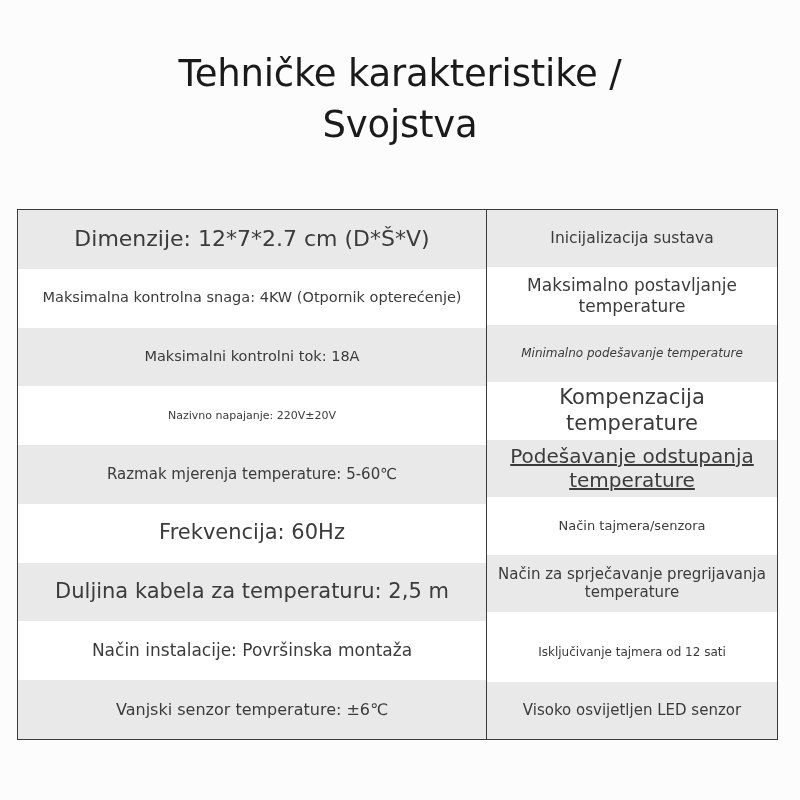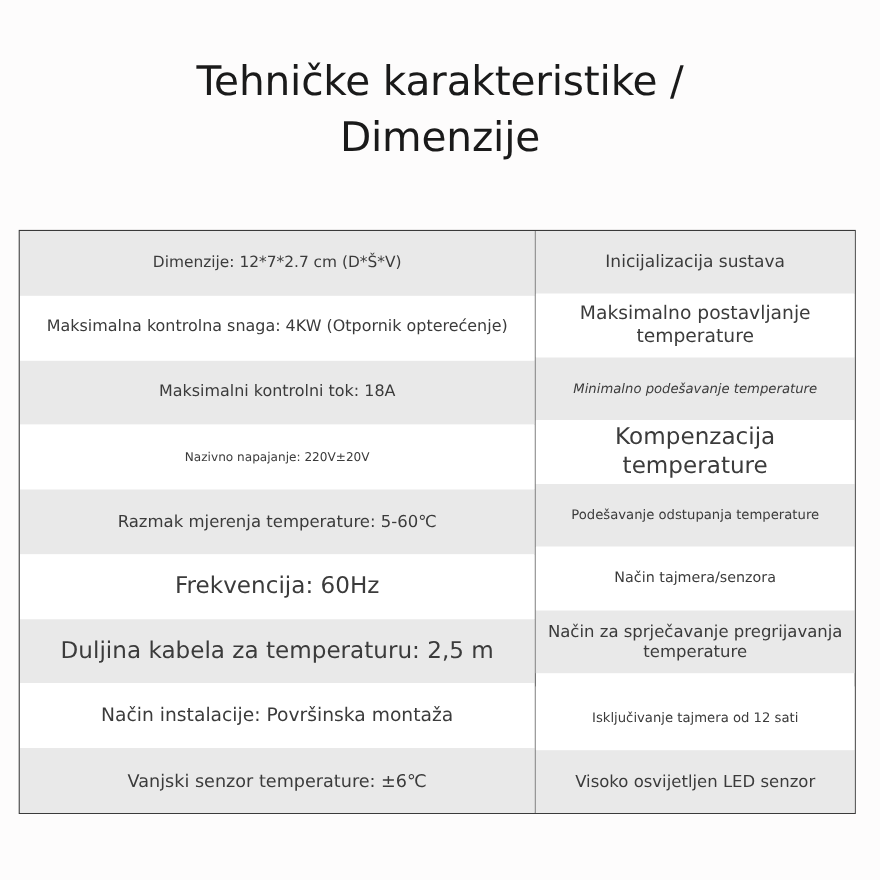--- a/index.html
+++ b/index.html
@@ -67,57 +67,57 @@
     text-align: center;
     color: #3b3b3b;
     line-height: 1.22;
     background: #ffffff;
   }
   .spec-row.shaded {
     background: #e9e9e9;
   }
 
   
-  .l0 { font-size: 14px; }
+  .l0 { font-size: 22px; }
   .l1 { font-size: 14.5px; }
   .l2 { font-size: 14.5px; }
   .l3 { font-size: 11px; text-align: right; }
   .l4 { font-size: 15px; }
   .l5 { font-size: 21px; }
   .l6 { font-size: 21px; }
   .l7 { font-size: 17px; }
   .l8 { font-size: 16px; }
 
   
   .r0 { font-size: 15.5px; }
   .r1 { font-size: 17px; }
   .r2 { font-size: 12px; font-style: italic; }
   .r3 { font-size: 21px; }
-  .r4 { font-size: 12px; }
+  .r4 { font-size: 20px; text-decoration: underline; }
   .r5 { font-size: 13px; }
   .r6 { font-size: 15px; }
   .r7 { font-size: 12px; margin-top: 12px; }
   .r8 { font-size: 15px; }
 
   
   .spec-table::after {
     content: "";
     position: absolute;
     right: -2px;
     top: 2px;
     bottom: -2px;
     left: 2px;
     pointer-events: none;
   }
 </style>
 </head>
 <body>
 
 <div class="page-title">Tehničke karakteristike /
-Dimenzije</div>
+Svojstva</div>
 
 <div class="spec-table">
 
   <div class="spec-col col-left">
     <div class="spec-row shaded l0">Dimenzije: 12*7*2.7 cm (D*Š*V)</div>
     <div class="spec-row l1">Maksimalna kontrolna snaga: 4KW (Otpornik opterećenje)</div>
     <div class="spec-row shaded l2">Maksimalni kontrolni tok: 18A</div>
     <div class="spec-row l3">Nazivno napajanje: 220V±20V</div>
     <div class="spec-row shaded l4">Razmak mjerenja temperature: 5-60℃</div>
     <div class="spec-row l5">Frekvencija: 60Hz</div>

